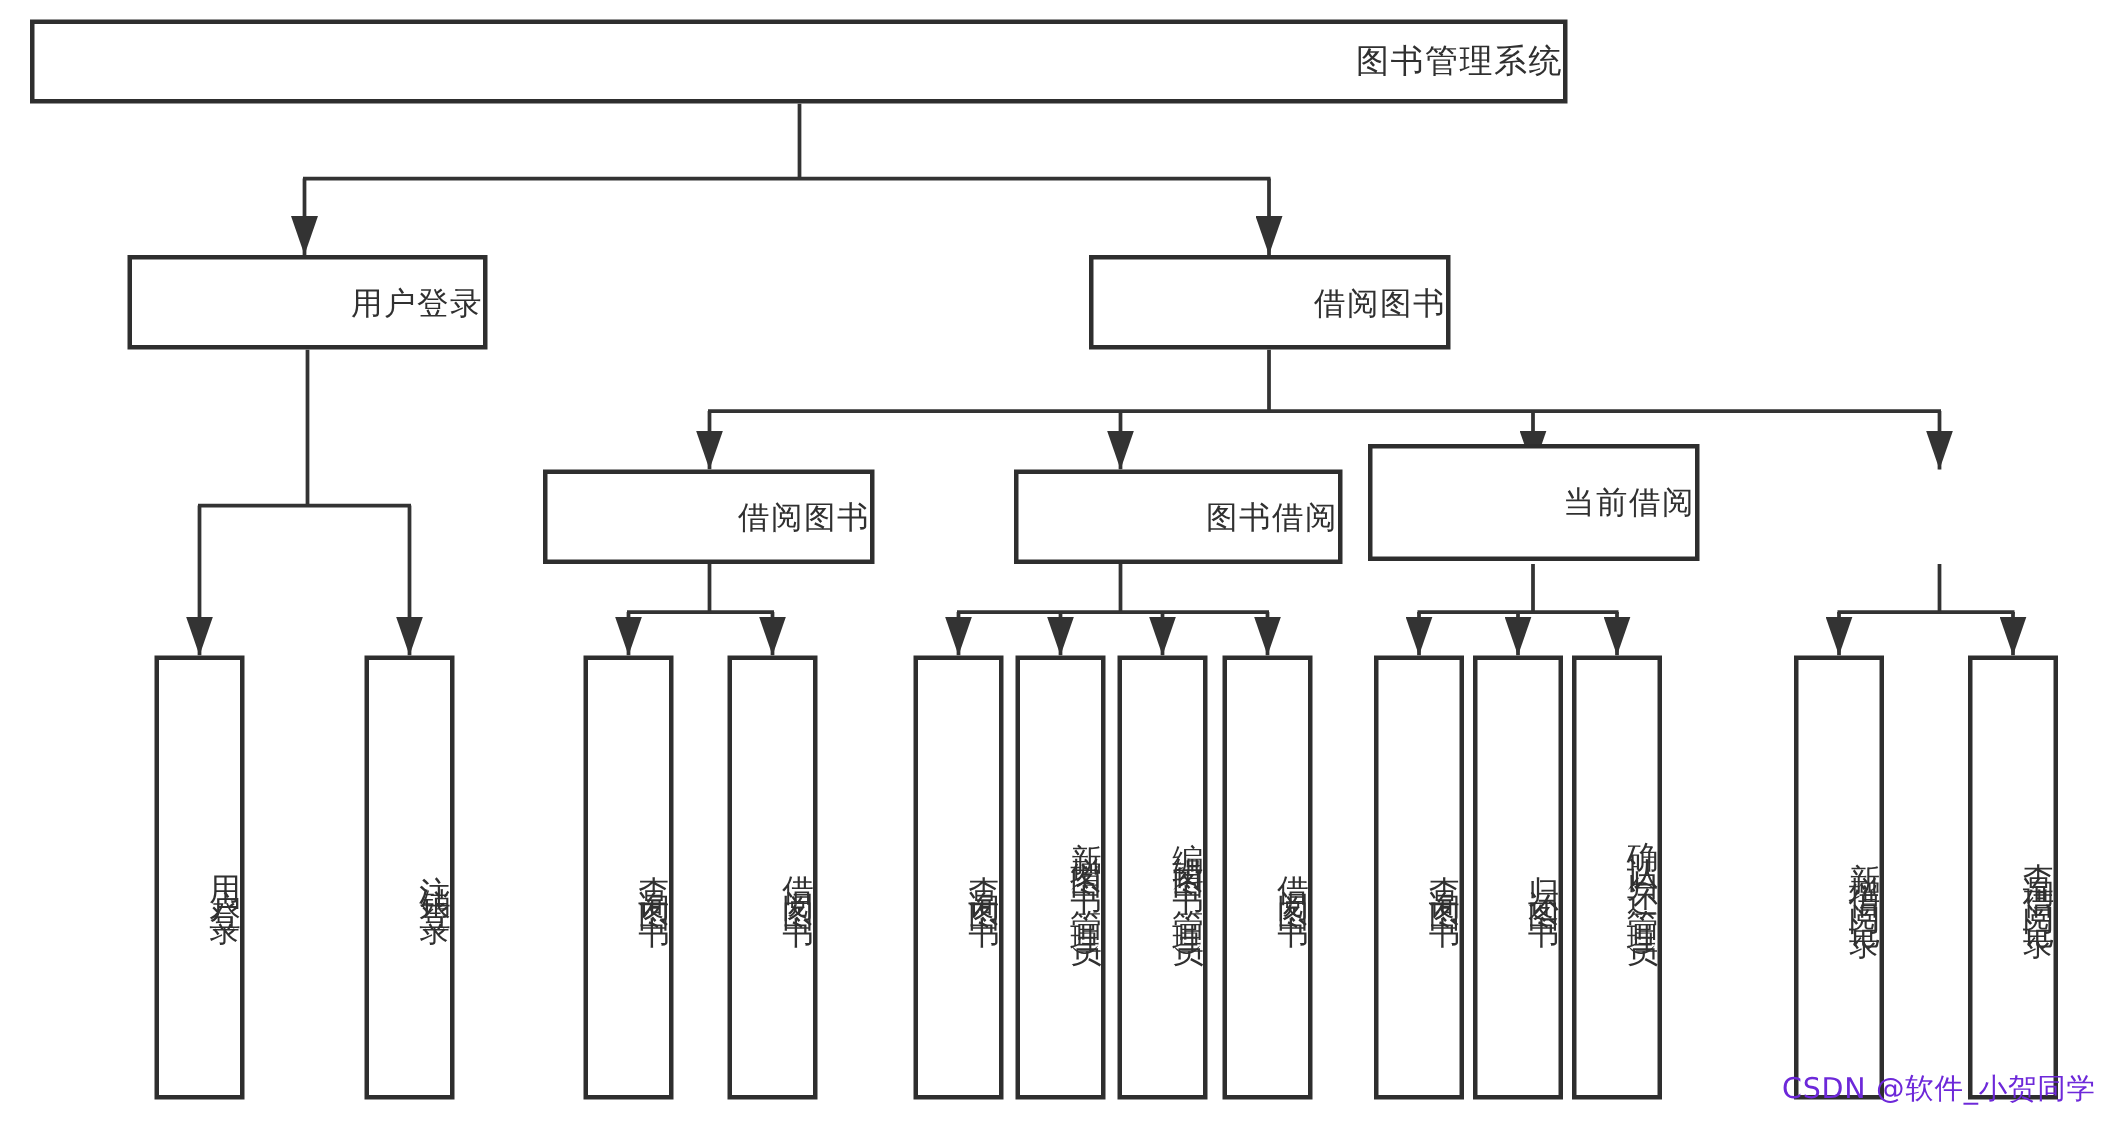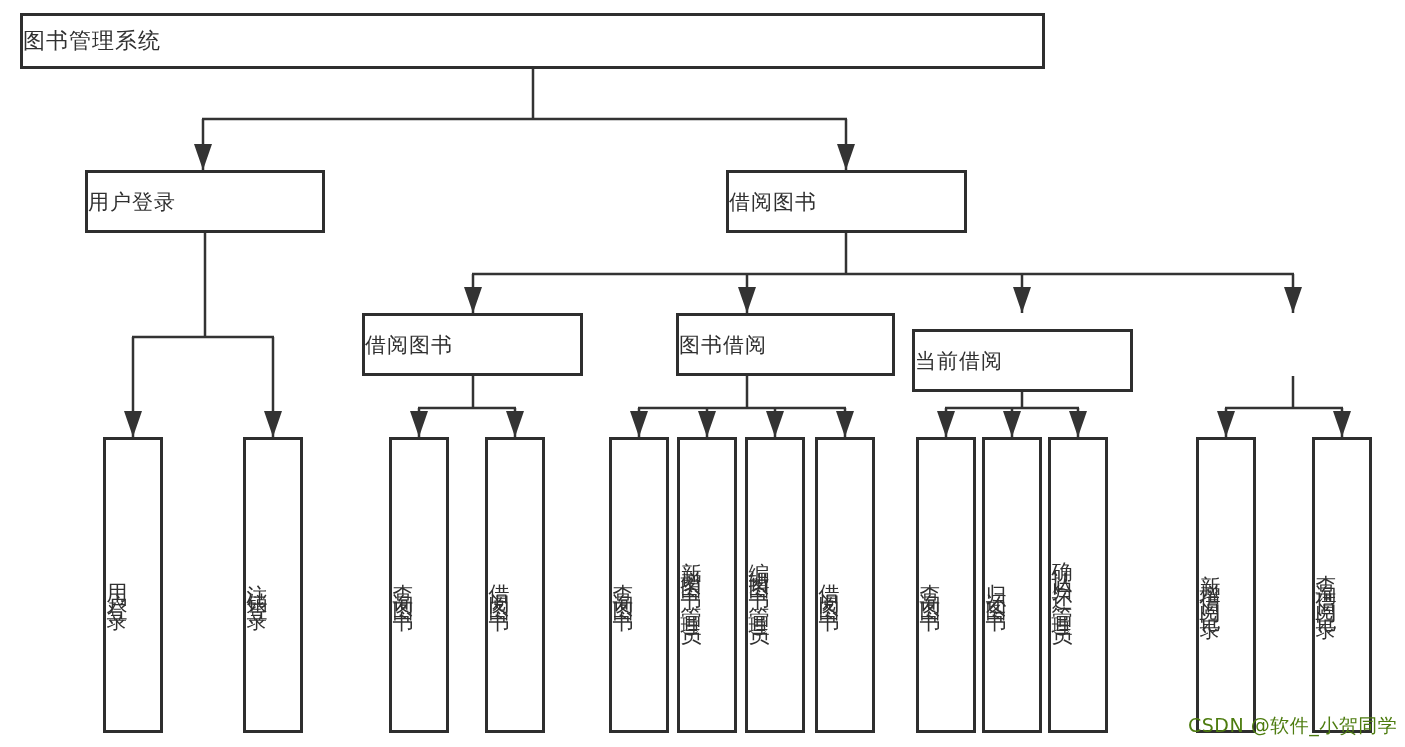--- a/index.html
+++ b/index.html
@@ -11,39 +11,39 @@
     overflow:hidden;
   }
   .connectors { position:absolute; left:0; top:0; width:1405px; height:747px; }
   .box {
     position:absolute;
     box-sizing:border-box;
     background:#ffffff;
     border:3px solid #2e2e2e;
     display:flex;
     align-items:center;
-    justify-content:flex-start;
+    justify-content:flex-end;
     color:#303030;
     z-index:2;
   }
   .box span { white-space:nowrap; }
   .h { font-size:21px; letter-spacing:1px; }
   .root-box { font-size:22px; }
   .v span {
     writing-mode:vertical-rl;
     text-orientation:mixed;
     font-size:21px;
     letter-spacing:9px;
     line-height:1;
   }
   .watermark {
     position:absolute;
     left:1188px; top:713px;
     font-size:19px;
-    color:#4d7c0f;
+    color:#6d28d9;
     z-index:5;
     letter-spacing:0.5px;
     white-space:nowrap;
   }
 </style>
 </head>
 <body>
 
 <div class="canvas">
 
@@ -107,21 +107,21 @@
   <div class="box h" style="left:726px;top:170px;width:241px;height:63px">
     <span>借阅图书</span>
   </div>
 
   <div class="box h" style="left:362px;top:313px;width:221px;height:63px">
     <span>借阅图书</span>
   </div>
   <div class="box h" style="left:676px;top:313px;width:219px;height:63px">
     <span>图书借阅</span>
   </div>
-  <div class="box h" style="left:912px;top:329px;width:221px;height:63px">
+  <div class="box h" style="left:912px;top:296px;width:221px;height:78px">
     <span>当前借阅</span>
   </div>
 
   <div class="box v" style="left:103px;top:437px;width:60px;height:296px">
     <span>用户登录</span>
   </div>
   <div class="box v" style="left:243px;top:437px;width:60px;height:296px">
     <span>注销登录</span>
   </div>
 

